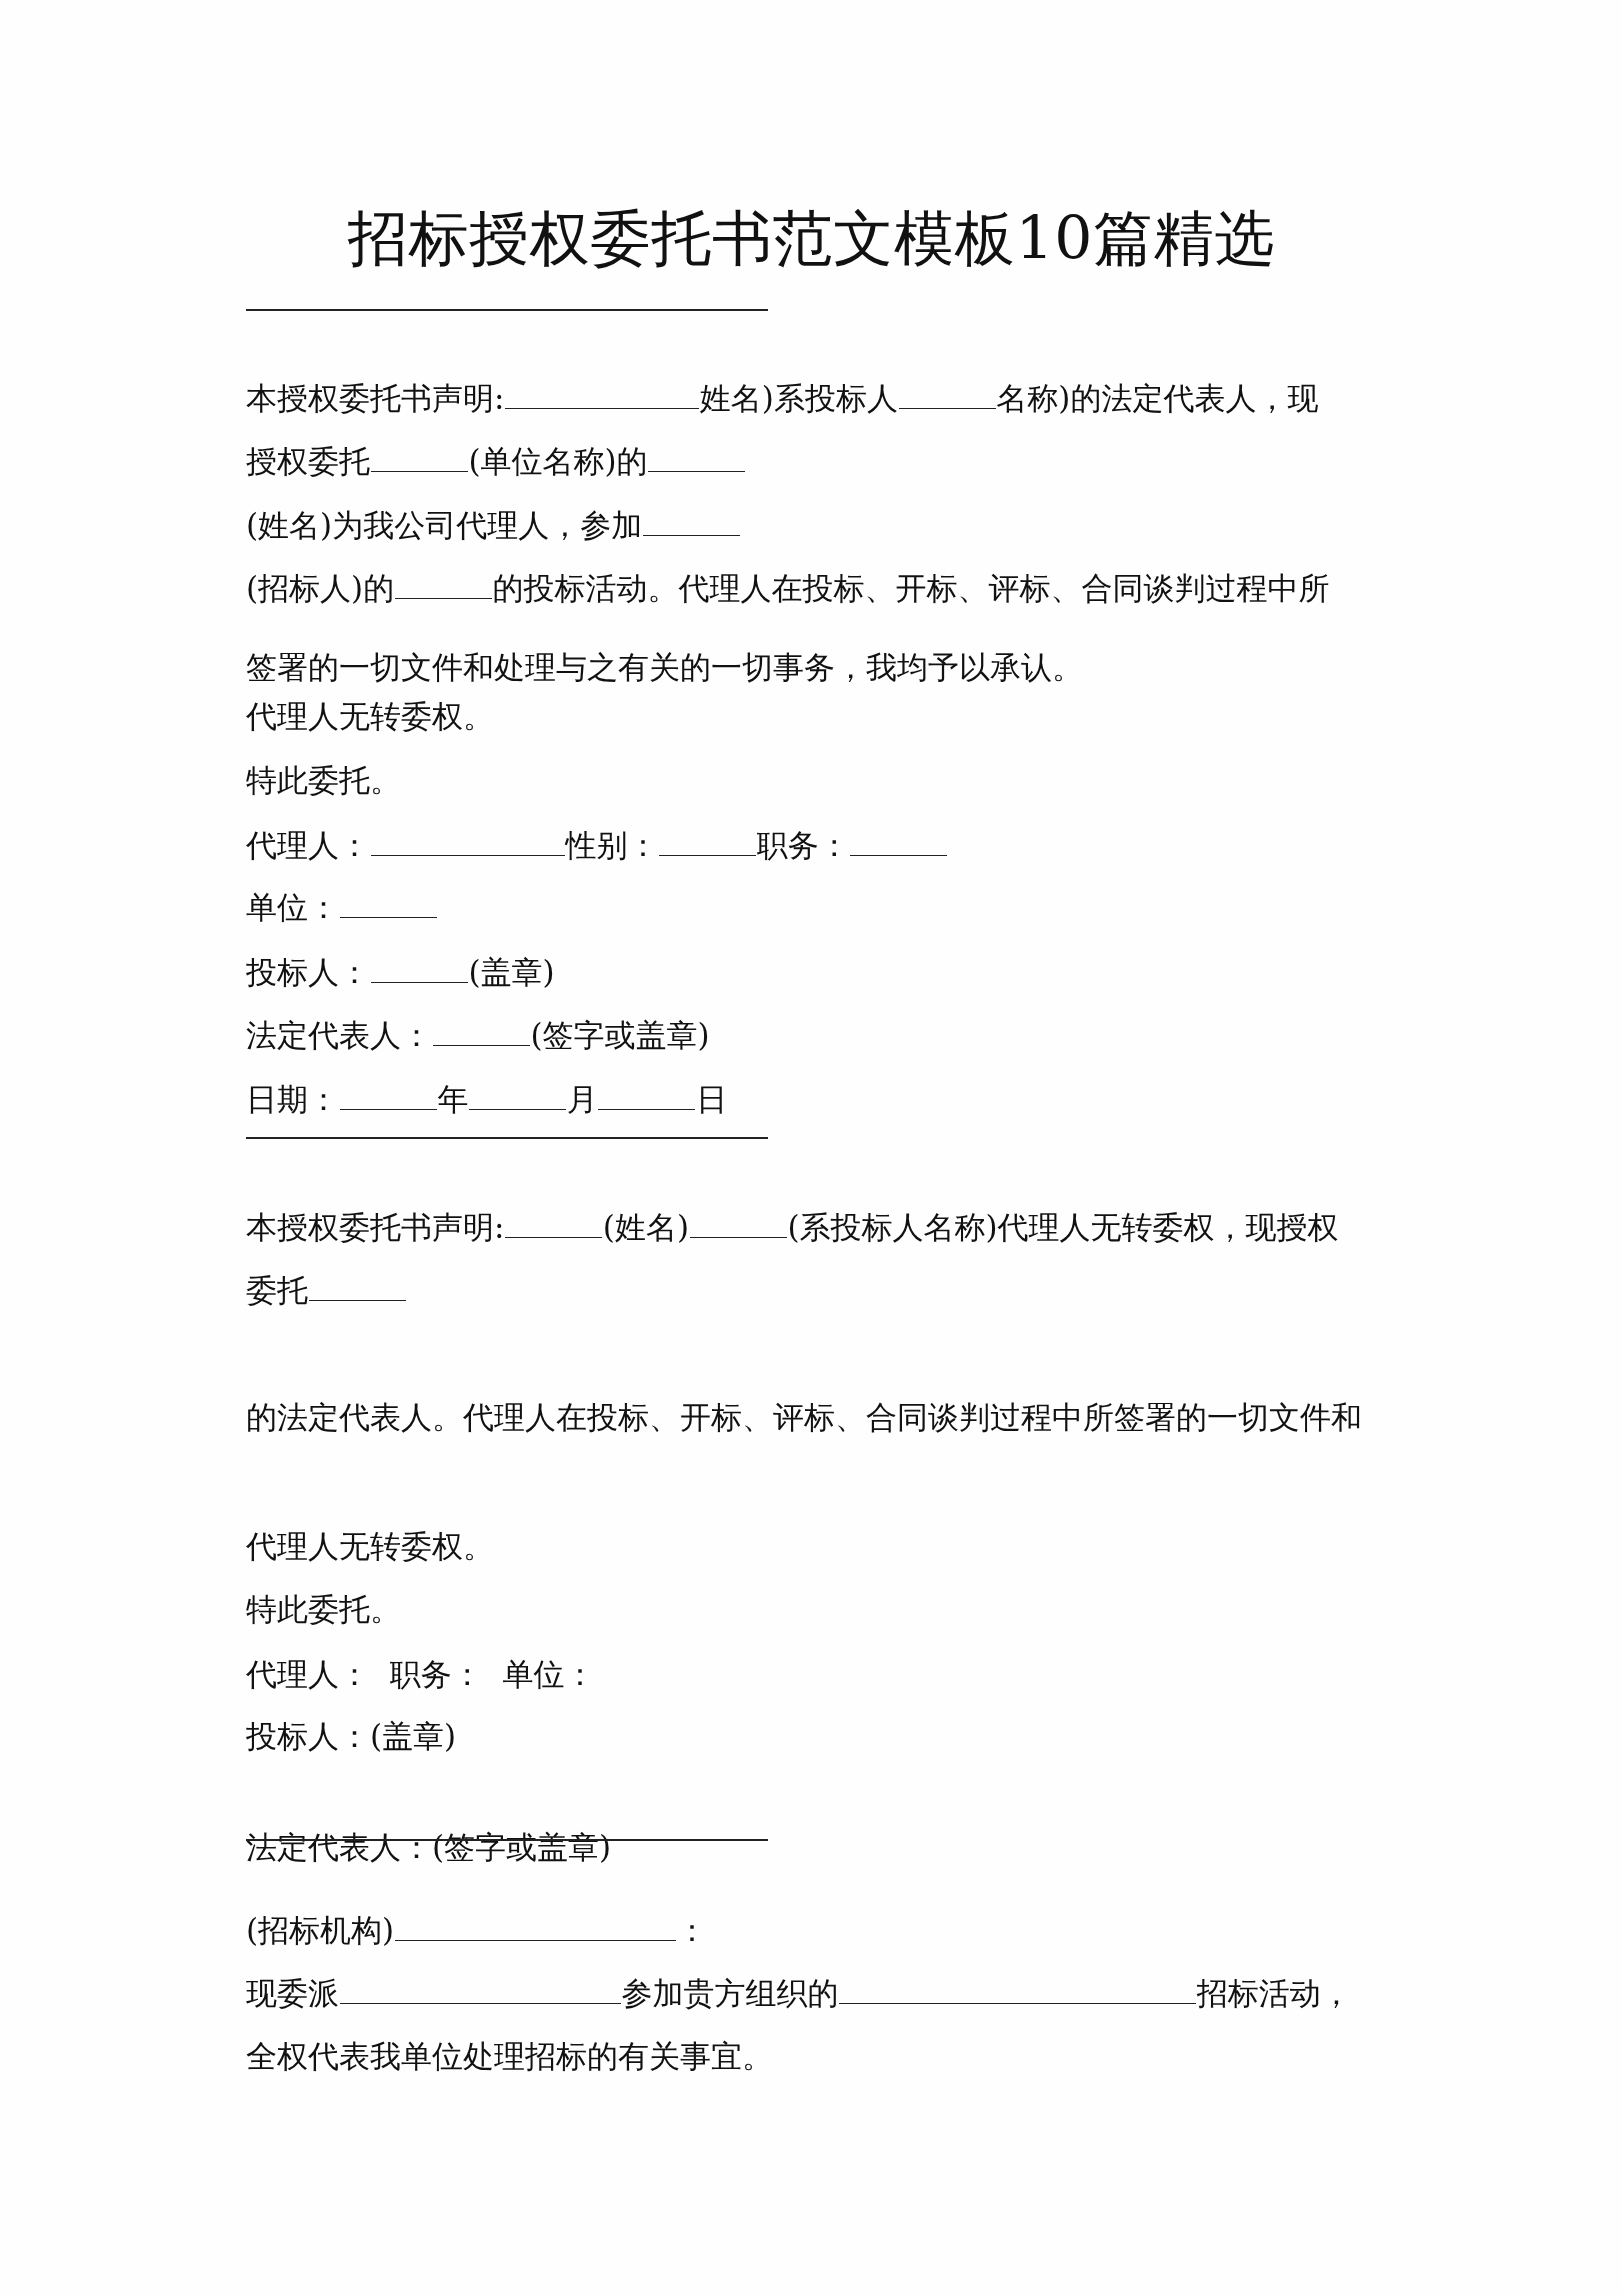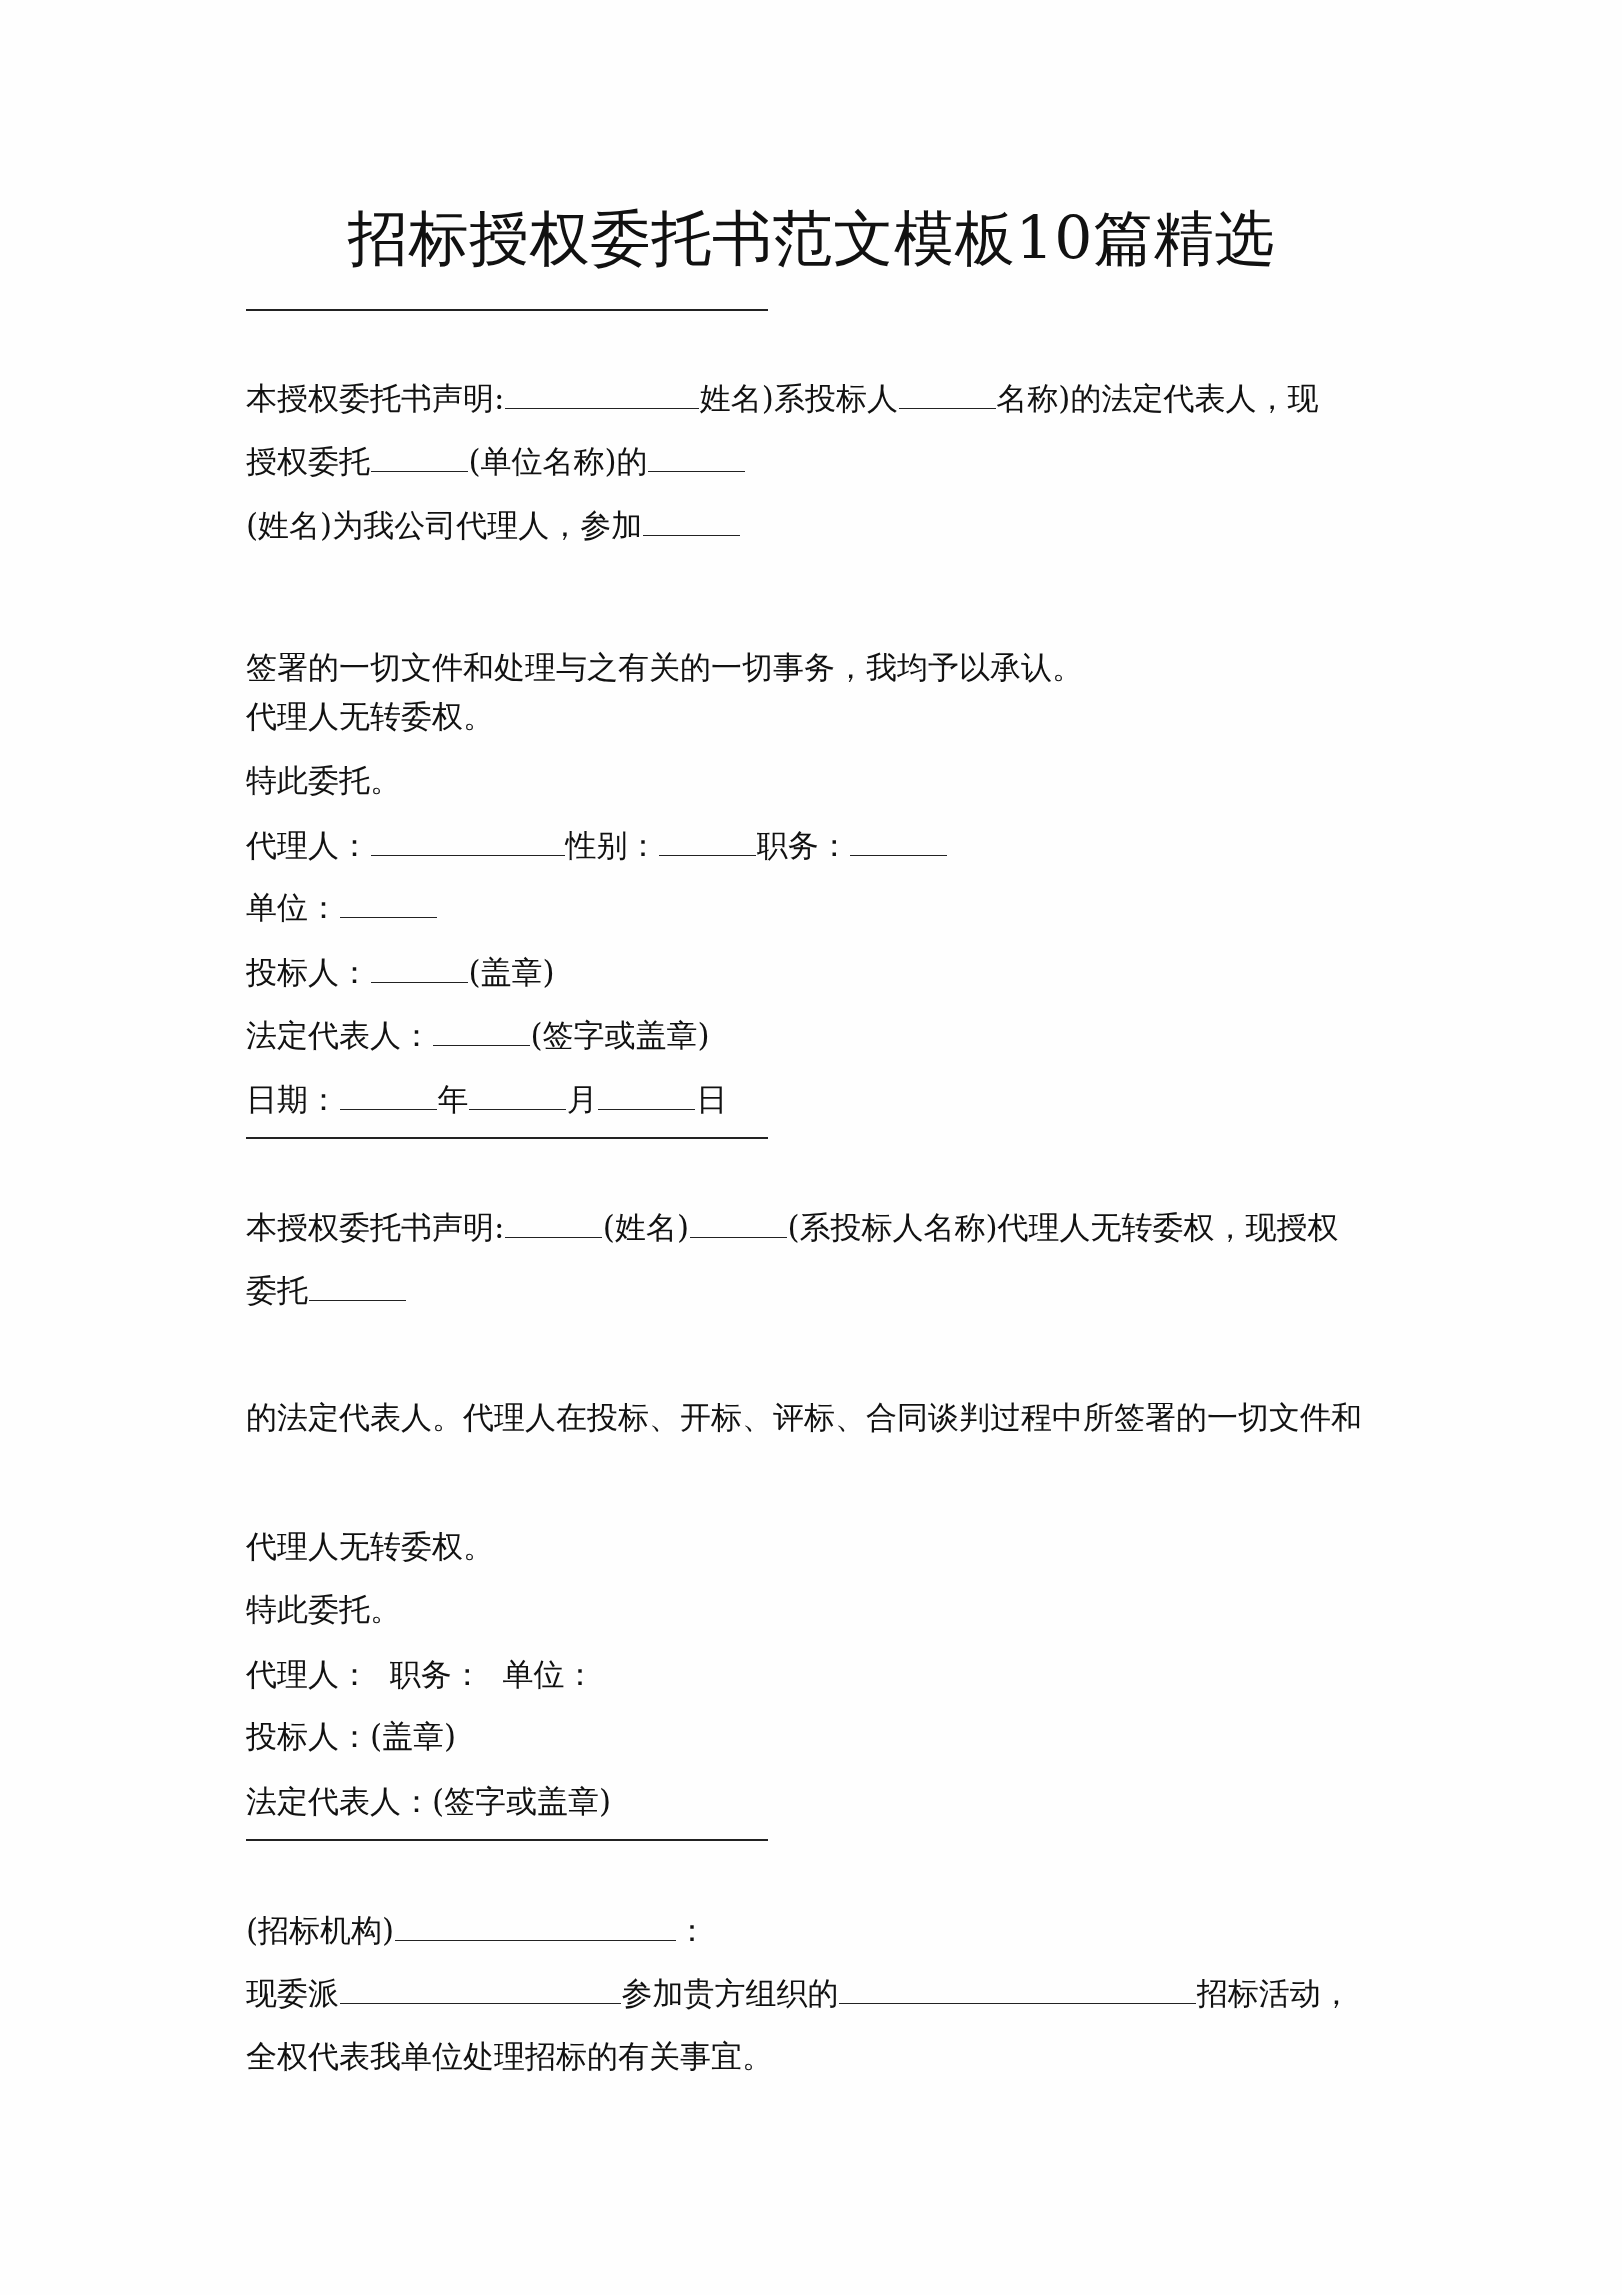--- a/index.html
+++ b/index.html
@@ -29,20 +29,23 @@
 
   <div class="line" style="top:355px">
     <span>本授权委托书声明:</span><span class="blank w12"></span><span>姓名)系投标人</span><span class="blank w6"></span><span>名称)的法定代表人，现</span>
   </div>
   <div class="line" style="top:418px">
     <span>授权委托</span><span class="blank w6"></span><span>(单位名称)的</span><span class="blank w6"></span>
   </div>
   <div class="line" style="top:482px">
     <span>(姓名)为我公司代理人，参加</span><span class="blank w6"></span>
   </div>
+  <div class="line" style="top:545px">
+    <span>(招标人)的</span><span class="blank w6"></span><span>的投标活动。代理人在投标、开标、评标、合同谈判过程中所</span>
+  </div>
   <div class="line" style="top:624px">签署的一切文件和处理与之有关的一切事务，我均予以承认。</div>
   <div class="line" style="top:673px">代理人无转委权。</div>
   <div class="line" style="top:737px">特此委托。</div>
   <div class="line" style="top:802px">
     <span>代理人：</span><span class="blank w12"></span><span>性别：</span><span class="blank w6"></span><span>职务：</span><span class="blank w6"></span>
   </div>
   <div class="line" style="top:864px">
     <span>单位：</span><span class="blank w6"></span>
   </div>
   <div class="line" style="top:929px">
@@ -61,21 +64,21 @@
     <span>本授权委托书声明:</span><span class="blank w6"></span><span>(姓名)</span><span class="blank w6"></span><span>(系投标人名称)代理人无转委权，现授权</span>
   </div>
   <div class="line" style="top:1247px">
     <span>委托</span><span class="blank w6"></span>
   </div>
   <div class="line" style="top:1374px">的法定代表人。代理人在投标、开标、评标、合同谈判过程中所签署的一切文件和</div>
   <div class="line" style="top:1503px">代理人无转委权。</div>
   <div class="line" style="top:1566px">特此委托。</div>
   <div class="line" style="top:1631px; white-space:pre">代理人：  职务：  单位：</div>
   <div class="line" style="top:1693px">投标人：(盖章)</div>
-  <div class="line" style="top:1758px">法定代表人：(签字或盖章)</div>
+  <div class="line" style="top:1804px">法定代表人：(签字或盖章)</div>
 
   <div class="divider" style="top:1839px"></div>
 
   <div class="line" style="top:1887px">
     <span>(招标机构)</span><span class="blank w18"></span><span>：</span>
   </div>
   <div class="line" style="top:1950px">
     <span>现委派</span><span class="blank w18"></span><span>参加贵方组织的</span><span class="blank w22"></span><span>招标活动，</span>
   </div>
   <div class="line" style="top:2013px">全权代表我单位处理招标的有关事宜。</div>

